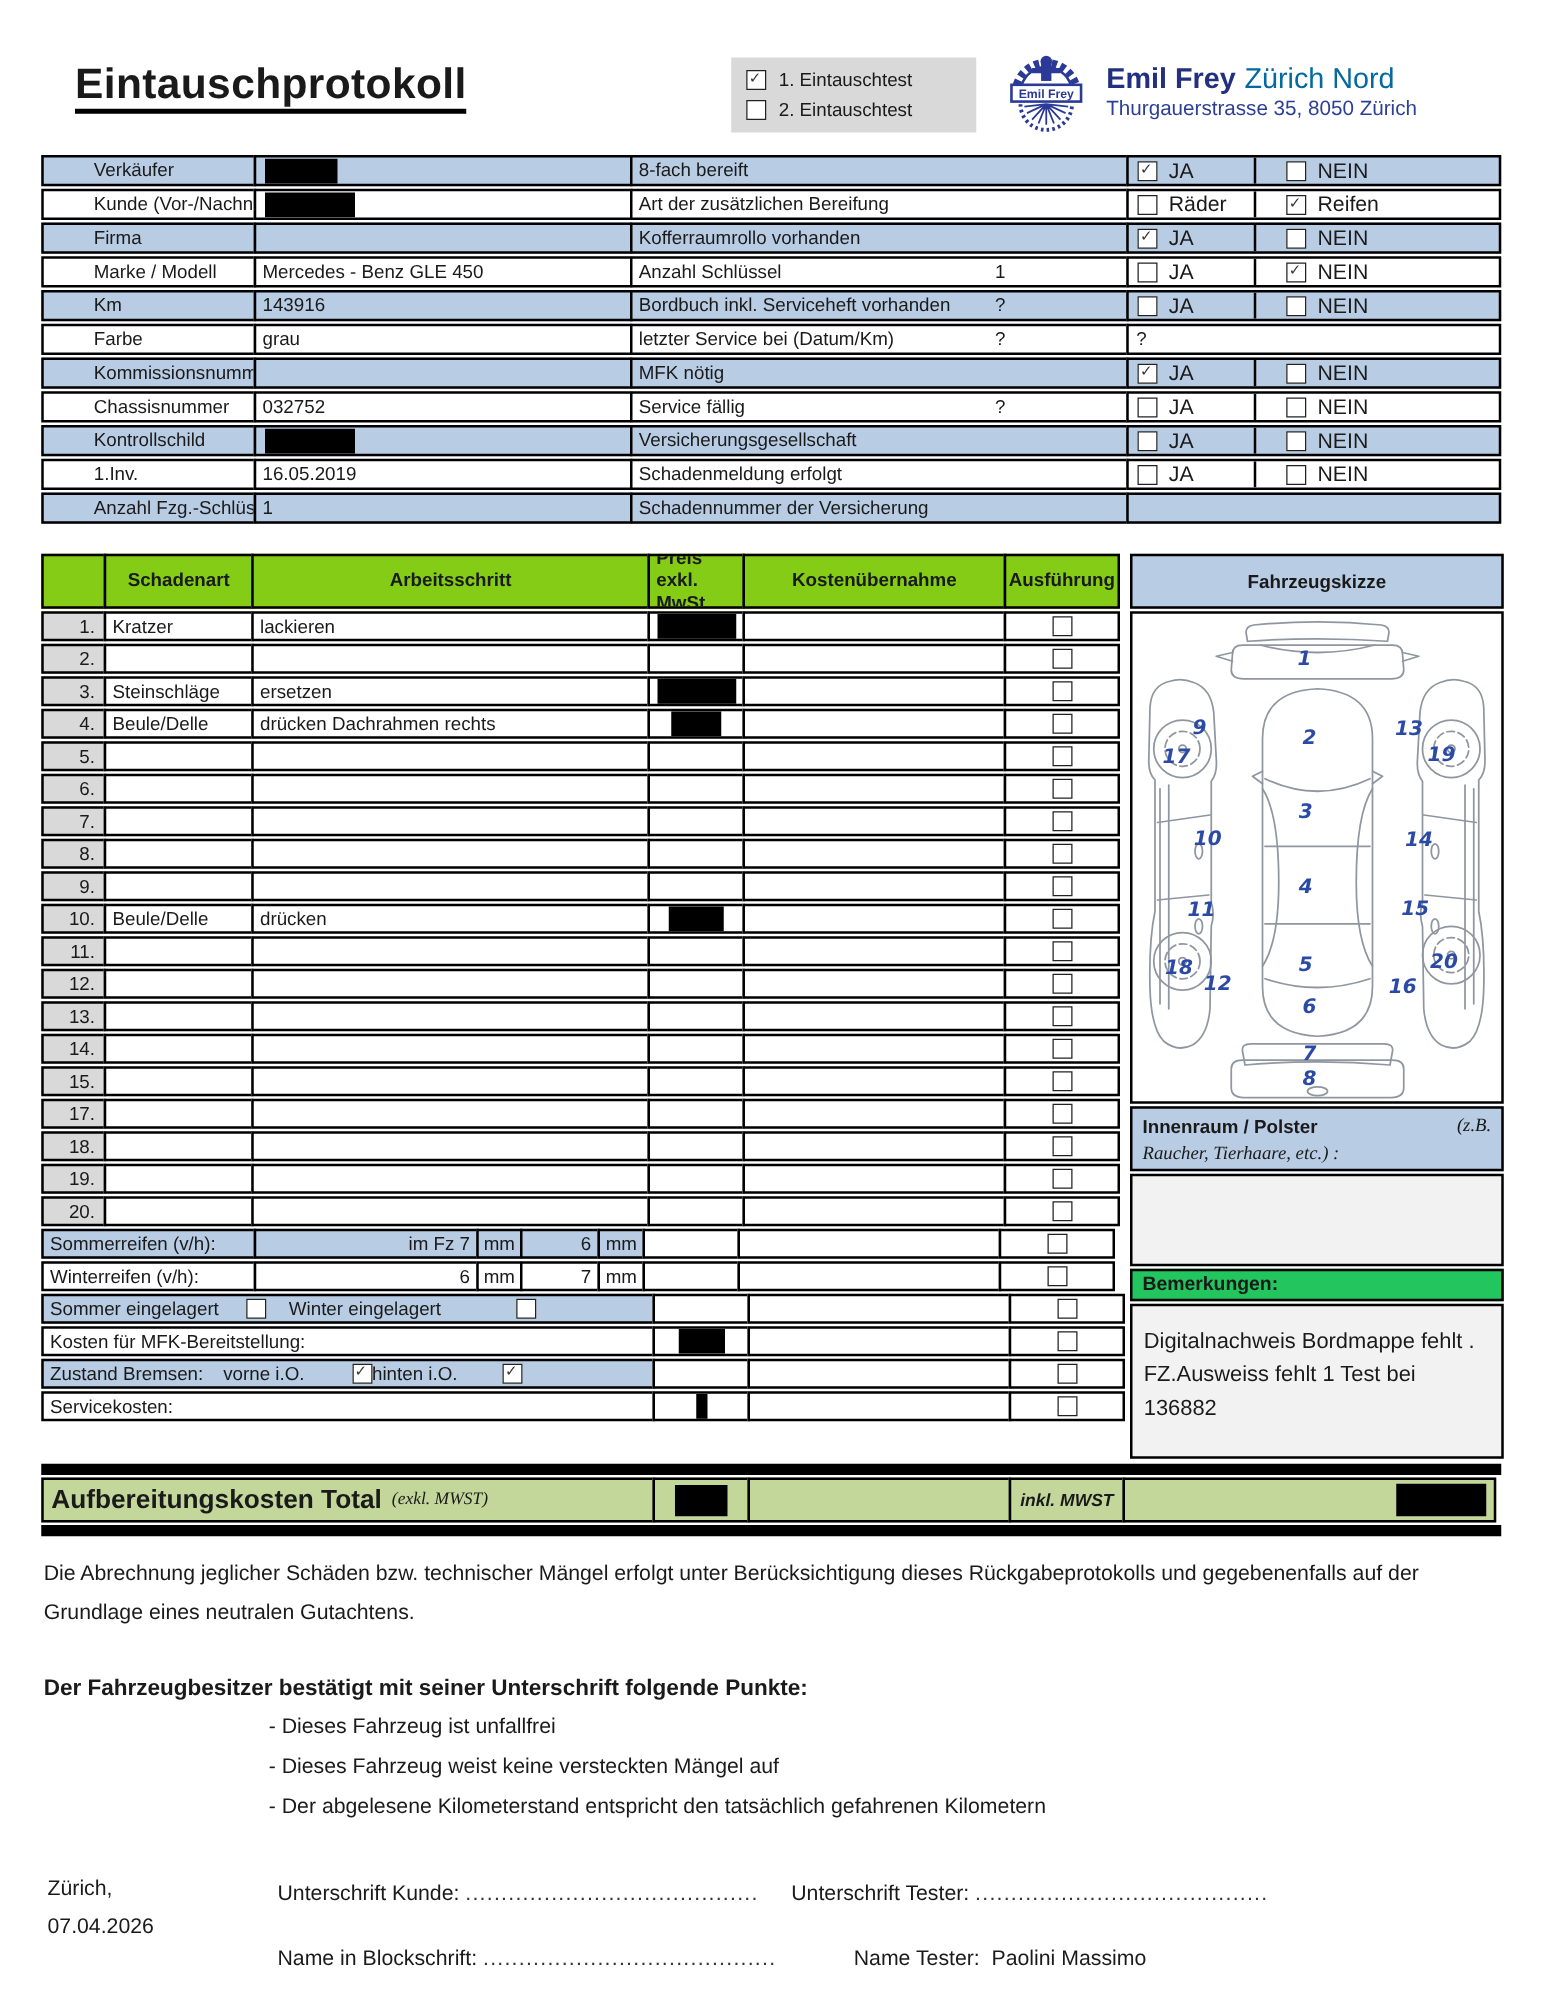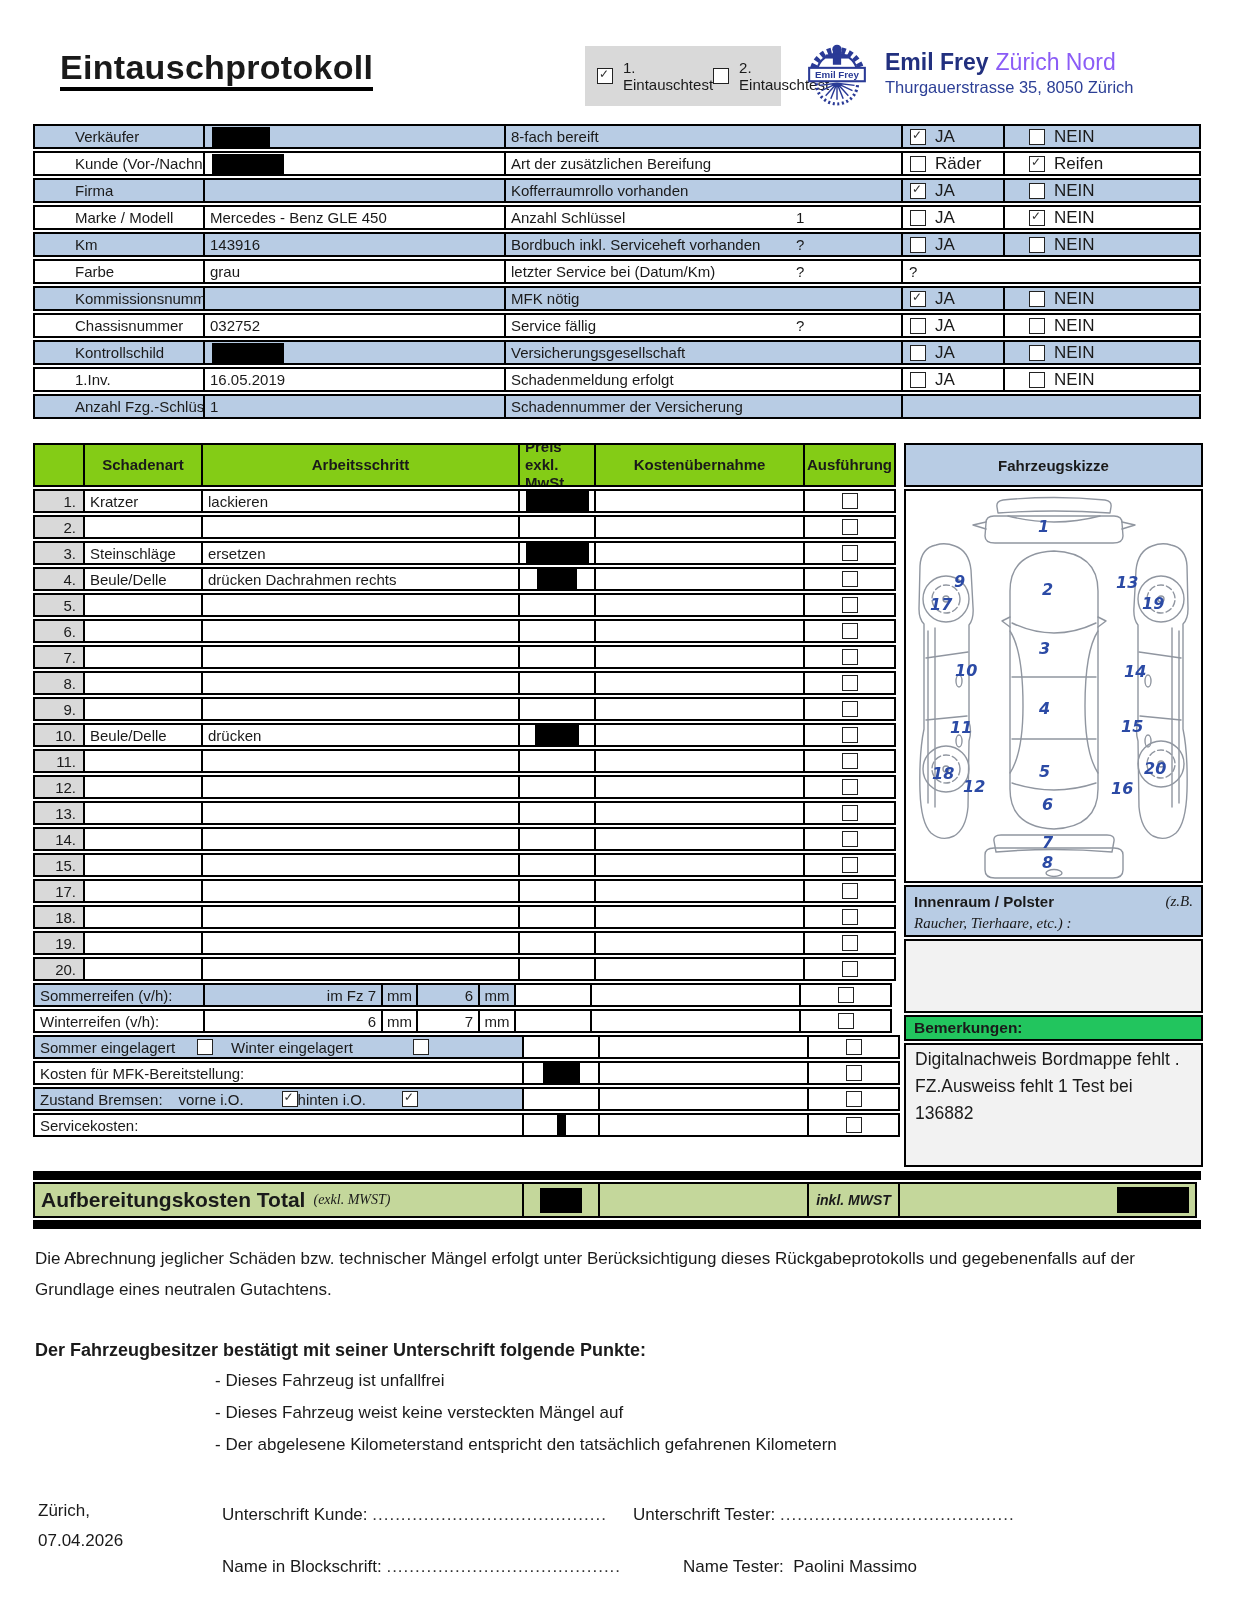--- a/index.html
+++ b/index.html
@@ -5,26 +5,26 @@
   html,body{margin:0;padding:0;background:#888;}
   .page{position:relative;width:1236px;height:1600px;background:#fff;margin:0 auto;
         font-family:"Liberation Sans",sans-serif;color:#1a1a1a;overflow:hidden;}
   .content{position:absolute;left:33px;top:0;width:1172px;}
 
   
   .hdr{position:relative;height:120px;}
   .title{position:absolute;left:27px;top:50px;font-size:34px;font-weight:bold;
          letter-spacing:.3px;border-bottom:4px solid #000;padding-bottom:3px;line-height:1;}
   .testbox{position:absolute;left:552px;top:46px;width:196px;height:60px;background:#d9d9d9;
-           padding:6px 12px;box-sizing:border-box;display:flex;flex-direction:row;justify-content:space-around;}
+           padding:6px 12px;box-sizing:border-box;display:flex;flex-direction:column;justify-content:space-around;}
   .trow{display:flex;align-items:center;gap:10px;font-size:15px;}
   .brand{position:absolute;left:772px;top:40px;display:flex;align-items:center;gap:16px;}
   .brand-text{line-height:1.25;}
   .bname{font-size:23px;font-weight:bold;color:#22307f;}
-  .bregion{font-size:23px;color:#8b5cf6;margin-left:7px;}
+  .bregion{font-size:23px;color:#0369a1;margin-left:7px;}
   .baddr{font-size:16.5px;color:#2c3f96;}
   .logo-txt{font:bold 9.5px "Liberation Sans",sans-serif;fill:#2a3a96;}
 
   
   .cb{width:16px;height:16px;border:1.6px solid #222;background:#fff;position:relative;
       flex:none;display:inline-block;box-sizing:border-box;}
   .cb.on::after{content:"\2713";position:absolute;left:1px;top:-2px;font-size:12px;color:#333;}
 
   .rd{background:#000;display:inline-block;}
 
@@ -70,21 +70,21 @@
   .rcell{border:2px solid #000;box-sizing:border-box;margin-bottom:2px;background:#fff;}
   .skhdr{height:44px;background:#b8cce4;font-weight:bold;font-size:15px;display:flex;
          align-items:center;justify-content:center;}
   .skbox{height:394px;position:relative;}
   .inhdr{height:52px;background:#b8cce4;padding:4px 8px;font-size:15px;line-height:1.45;white-space:normal;}
   .inhdr b{float:left;} .inhdr i{float:right;font-family:Liberation Serif, serif;}
   .inhdr .hint2{clear:both;font-style:italic;font-family:"Liberation Serif",serif;}
   .inbox{height:74px;background:#f2f2f2;}
   .bemhdr{height:26px;background:#22c55e;font-weight:bold;font-size:15.5px;display:flex;
           align-items:center;padding:0 8px;}
-  .bembox{height:124px;background:#f2f2f2;font-size:17.5px;line-height:1.55;padding:1px 9px;}
+  .bembox{height:124px;background:#f2f2f2;font-size:17.5px;line-height:1.55;padding:14px 9px;}
 
   .pencil{stroke:#9096a0;fill:none;stroke-width:1.4;stroke-linecap:round;stroke-linejoin:round;}
   .zone{font:italic 600 16px "DejaVu Sans",sans-serif;fill:#2b4aa5;}
 
   
   .bar{height:9px;background:#000;margin:2px 0;width:1168px;}
   .total{display:flex;}
   .tcell{border:2px solid #000;margin-left:-2px;box-sizing:border-box;height:36px;background:#c4d79b;
          display:flex;align-items:center;padding:0 6px;}
   .tcell:first-child{margin-left:0;}

